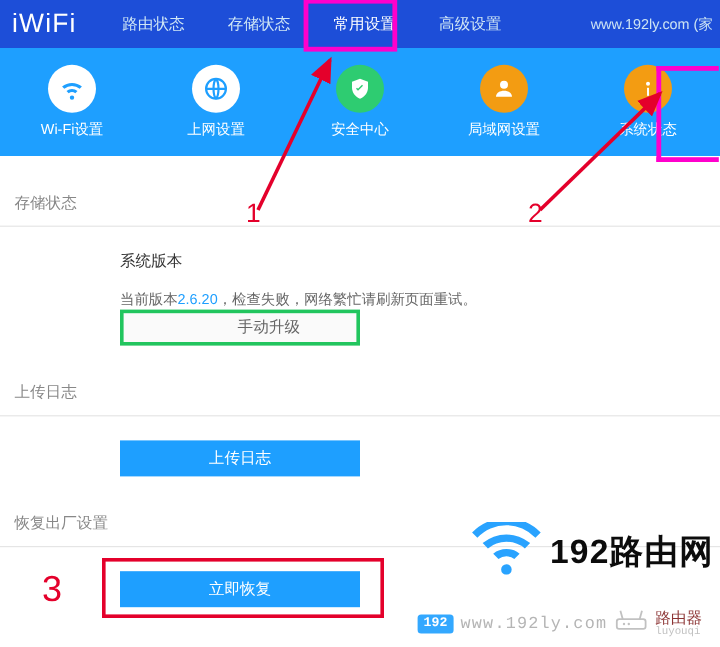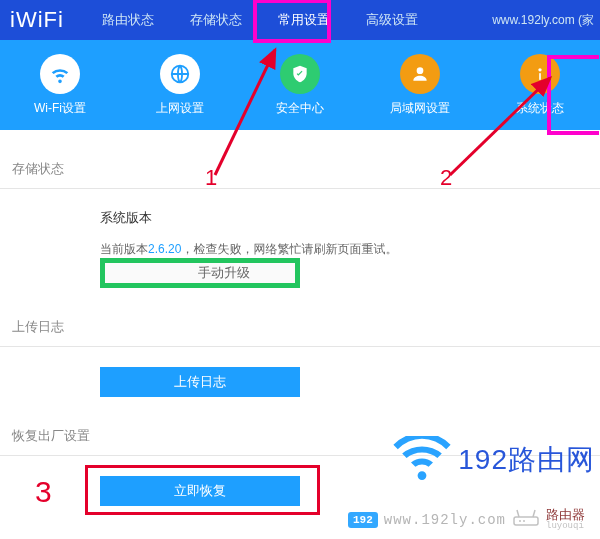--- a/index.html
+++ b/index.html
@@ -84,21 +84,21 @@
     font-size: 13px;
     border-bottom: 1px solid #e5e5e5;
     margin-bottom: 20px;
   }
   .section-body { padding-left: 100px; }
   .ver-label { color: #333; margin-bottom: 14px; }
   .ver-line { color: #666; font-size: 12px; }
   .ver-line .num { color: #1e9fff; }
   .btn-grey {
     width: 200px; height: 30px;
-    border: 5px solid #22c55e;
+    border: 3px solid #22c55e;
     background: #fafafa;
     color: #666;
     font-size: 13px;
     cursor: pointer;
     padding-left: 48px;
   }
   .btn-blue {
     width: 200px; height: 30px;
     background: #1e9fff;
     color: #fff;
@@ -125,21 +125,21 @@
 
   
   .wm1 {
     position: absolute;
     right: 5px; bottom: 55px;
     display: flex; align-items: center;
     gap: 6px;
     opacity: 0.95;
   }
   .wm1 .wifi-ic { color:#1e9fff; }
-  .wm1 .txt { font-size: 28px; font-weight: 400; color: #1d4ed8; letter-spacing: 1px; text-align: right; }
+  .wm1 .txt { font-size: 28px; font-weight: 700; color: #000000; letter-spacing: 1px; text-align: right; }
   .wm2 {
     position: absolute;
     right: 15px; bottom: 8px;
     display: flex; align-items: center; gap: 6px;
     font-size: 14px; color: #888; opacity: 0.9; font-family: Liberation Mono, monospace;
   }
   .wm2 .badge {
     background:#1e9fff; color:#fff; border-radius:3px;
     padding:2px 5px; font-size:11px; font-weight:700;
   }

